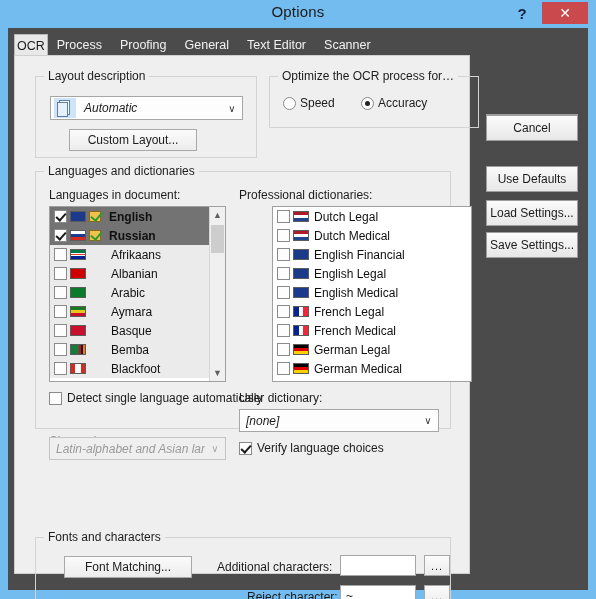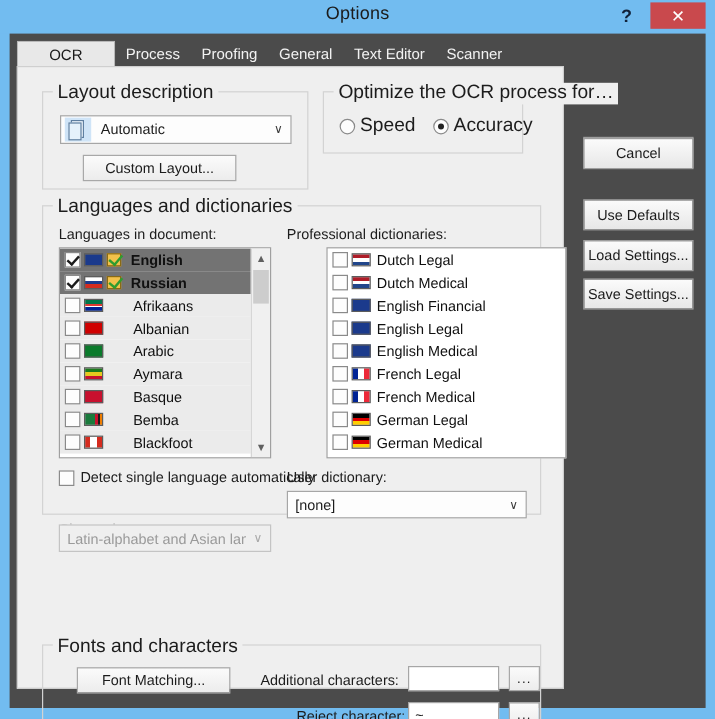--- a/index.html
+++ b/index.html
@@ -63,21 +63,21 @@
     color: #f2f2f2;
     cursor: default;
     white-space: nowrap;
   }
   .tab.active {
     background: #e8e8e8;
     color: #1a1a1a;
     border: 1px solid #b9b9b9;
     border-bottom: none;
     height: 21px;
-    padding: 0 26px;
+    padding: 0 2px;
     border-radius: 1px 1px 0 0;
   }
   
   .panel {
     position: absolute; left: 14px; top: 55px;
     width: 456px; height: 519px;
     background: #efefef;
     border: 1px solid #cfcfcf;
     box-sizing: border-box;
   }
@@ -85,21 +85,21 @@
   .group {
     position: absolute;
     border: 1px solid #d3d3d3;
     box-sizing: border-box;
   }
   .group-title {
     position: absolute;
     top: -8px; left: 8px;
     background: #efefef;
     padding: 0 4px;
-    font-size: 16px; color: #1c1c1c;
+    font-size: 12px; color: #1c1c1c;
     white-space: nowrap;
     text-align: right;
   }
   .label {
     position: absolute;
     font-size: 12px; color: #1c1c1c;
     white-space: nowrap;
   }
   .label.disabled { color: #9a9a9a; }
   
@@ -112,21 +112,21 @@
     font-size: 12px; color: #1c1c1c;
     cursor: default;
   }
   .combo.disabled {
     background: #efefef;
     border-color: #c4c4c4;
     color: #9a9a9a;
   }
   .combo .combo-text {
     flex: 1; padding-left: 6px;
-    overflow: hidden; white-space: nowrap;
+    overflow: hidden; white-space: nowrap; font-style: italic;
   }
   .combo .chev {
     width: 20px; text-align: center;
     font-size: 10px; color: #3a3a3a;
   }
   .combo.disabled .chev { color: #a9a9a9; }
   .doc-icon {
     width: 22px; height: 20px;
     margin-left: 3px; margin-right: 2px;
     background: #cfe4f7;
@@ -170,21 +170,21 @@
     border: 1px solid #9e9e9e;
     font-size: 12px; color: #1b1b1b;
     display: flex; align-items: center; justify-content: center;
     cursor: default;
     font-family: "Liberation Sans", sans-serif;
   }
   
   .radio-row {
     position: absolute;
     display: flex; align-items: center;
-    font-size: 16px; color: #1c1c1c;
+    font-size: 12px; color: #1c1c1c;
     cursor: default; white-space: nowrap;
   }
   .radio {
     width: 13px; height: 13px; margin-right: 4px;
     border-radius: 50%;
     background: #fdfdfd;
     border: 1px solid #8a8a8a;
     box-sizing: border-box;
     position: relative;
     flex: 0 0 auto;
@@ -342,21 +342,21 @@
     <div class="group" style="left:20px; top:20px; width:222px; height:82px;">
       <div class="group-title">Layout description</div>
       <div class="combo" style="left:14px; top:19px; width:193px; height:24px;">
         <span class="doc-icon"></span>
         <span class="combo-text">Automatic</span>
         <span class="chev">∨</span>
       </div>
       <div class="btn" style="left:33px; top:52px; width:128px; height:22px;">Custom Layout...</div>
     </div>
 
-    <div class="group" style="left:254px; top:20px; width:167px; height:52px;">
+    <div class="group" style="left:254px; top:20px; width:210px; height:52px;">
       <div class="group-title">Optimize the OCR process for…</div>
       <div class="radio-row" style="left:13px; top:19px;">
         <span class="radio"></span>
         <span>Speed</span>
       </div>
       <div class="radio-row" style="left:91px; top:19px;">
         <span class="radio on"></span>
         <span>Accuracy</span>
       </div>
     </div>
@@ -482,20 +482,24 @@
       <div class="label disabled" style="left:13px; top:262px;">Choose language group:</div>
       <div class="combo disabled" style="left:13px; top:265px; width:177px; height:23px;">
         <span class="combo-text">Latin-alphabet and Asian languages</span>
         <span class="chev">∨</span>
       </div>
 
       <div class="label" style="left:203px; top:219px;">User dictionary:</div>
       <div class="combo" style="left:203px; top:237px; width:200px; height:23px;">
         <span class="combo-text">[none]</span>
         <span class="chev">∨</span>
+      </div>
+      <div class="cb-row" style="left:203px; top:269px;">
+        <span class="cbox on"></span>
+        <span>Verify language choices</span>
       </div>
     </div>
 
     <div class="group" style="left:20px; top:481px; width:416px; height:78px;">
       <div class="group-title">Fonts and characters</div>
       <div class="btn" style="left:28px; top:18px; width:128px; height:22px;">Font Matching...</div>
       <div class="label" style="left:181px; top:22px;">Additional characters:</div>
       <div class="field" style="left:304px; top:17px; width:76px; height:21px;"></div>
       <div class="ellipsis-btn" style="left:388px; top:17px;">...</div>
       <div class="label" style="left:211px; top:52px;">Reject character:</div>

